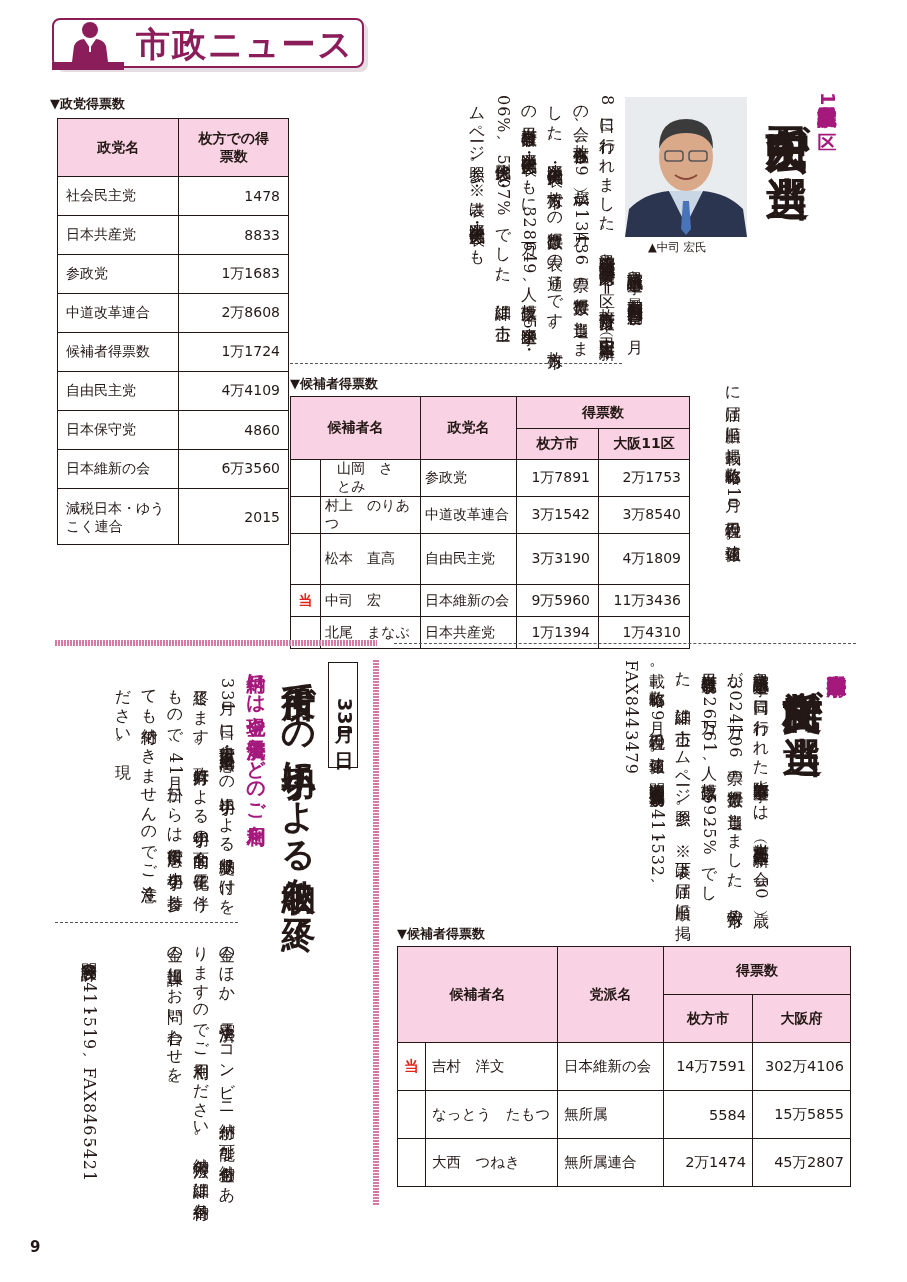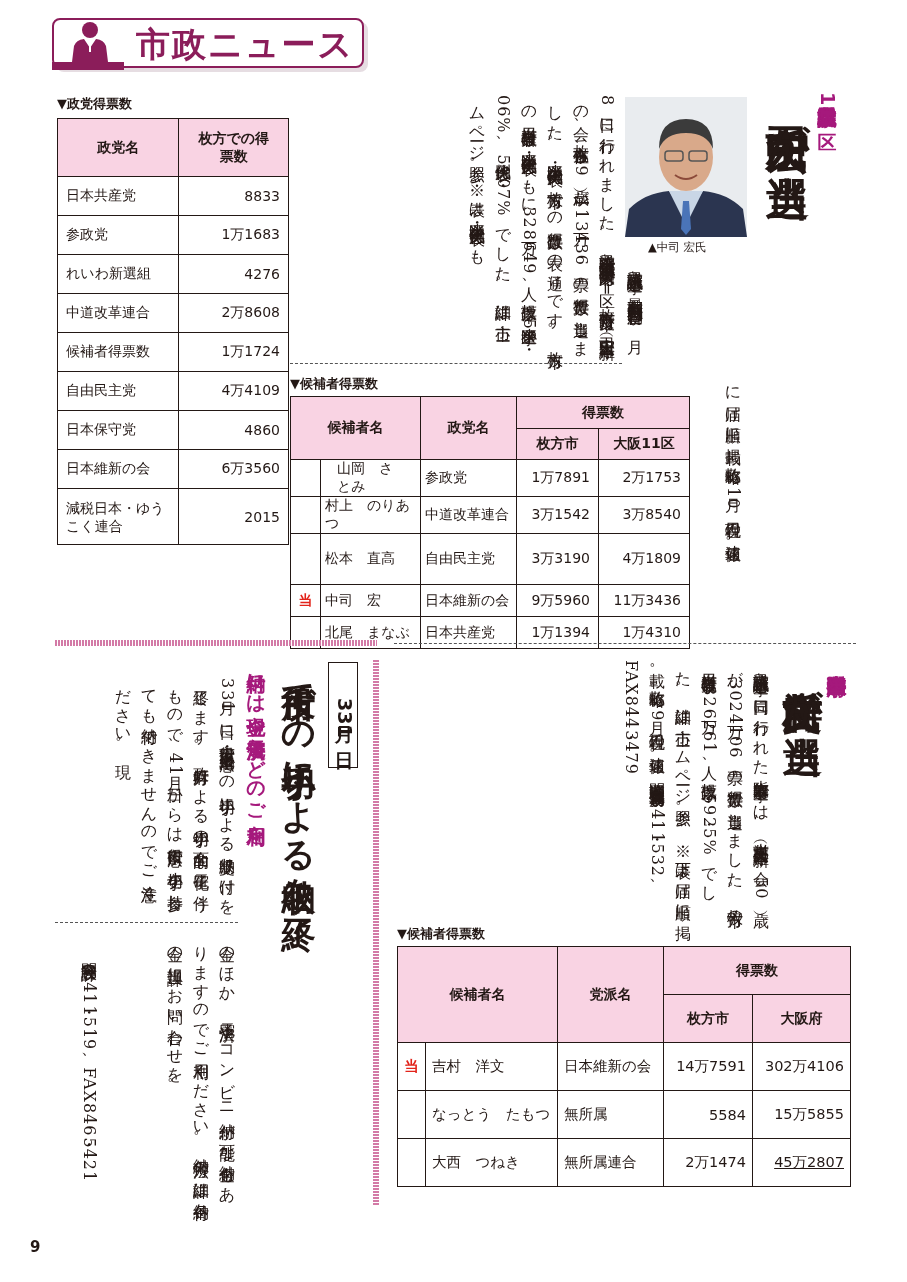--- a/index.html
+++ b/index.html
@@ -20,21 +20,21 @@
   
   table { border-collapse: collapse; font-family: "DejaVu Sans", "Liberation Sans", sans-serif; }
   th { background: #f9d3e3; font-weight: bold; font-size: 14px; border: 1px solid #231815; text-align: center; }
   td { border: 1px solid #231815; font-size: 14px; padding: 0 8px; }
   td.num { text-align: right; }
   td.win { color: #e2231a; font-weight: bold; text-align: center; padding: 0; }
 
   .table-caption { font-family: "DejaVu Sans", sans-serif; font-weight: bold; font-size: 13px; }
 
   
-  #party-caption { left: 57px; top: 95px; }
+  #party-caption { left: 50px; top: 95px; }
   #party-table { left: 57px; top: 118px; width: 232px; }
   #party-table th { height: 58px; }
   #party-table td { height: 39px; }
 
   
   #cand1-caption { left: 290px; top: 375px; }
   #cand1-table { left: 290px; top: 396px; width: 400px; }
   #cand1-table th.h1 { height: 32px; }
   #cand1-table th.h2 { height 31px; height: 31px; }
   #cand1-table td { height: 32px; }
@@ -117,30 +117,30 @@
 <div id="party-caption" class="abs table-caption">▼政党得票数</div>
 <table id="party-table" class="abs">
   <thead>
     <tr>
       <th style="width:122px;">政党名</th>
       <th style="width:110px; padding:0 18px;">枚方での得票数</th>
     </tr>
   </thead>
   <tbody>
     <tr>
+        <td>社会民主党</td>
+        <td class="num">1478</td>
+      </tr>
+    <tr>
         <td>日本共産党</td>
         <td class="num">8833</td>
       </tr>
     <tr>
         <td>参政党</td>
         <td class="num">1万1683</td>
-      </tr>
-    <tr>
-        <td>れいわ新選組</td>
-        <td class="num">4276</td>
       </tr>
     <tr>
         <td>中道改革連合</td>
         <td class="num">2万8608</td>
       </tr>
     <tr>
         <td>候補者得票数</td>
         <td class="num">1万1724</td>
       </tr>
     <tr>
@@ -249,21 +249,21 @@
         <td style="padding:0 6px;">なっとう　たもつ</td>
         <td style="padding:0 6px;">無所属</td>
         <td class="num" style="padding:0 6px;">5584</td>
         <td class="num" style="padding:0 6px;">15万5855</td>
       </tr>
     <tr>
         <td class="win"></td>
         <td style="padding:0 6px;">大西　つねき</td>
         <td style="padding:0 6px;">無所属連合</td>
         <td class="num" style="padding:0 6px;">2万1474</td>
-        <td class="num" style="padding:0 6px;text-decoration:underline;">45万2807</td>
+        <td class="num" style="padding:0 6px;">45万2807</td>
       </tr>
   </tbody>
 </table>
 
 <div id="pink-h" class="abs"></div>
 <div id="pink-v" class="abs"></div>
 
 <div id="date-box" class="abs vert">3月31日</div>
 <div id="check-headline" class="abs vert">市役所での小切手による収納を終了</div>
 <div id="check-sub" class="abs vert">納付には現金や電子決済などのご利用を</div>

